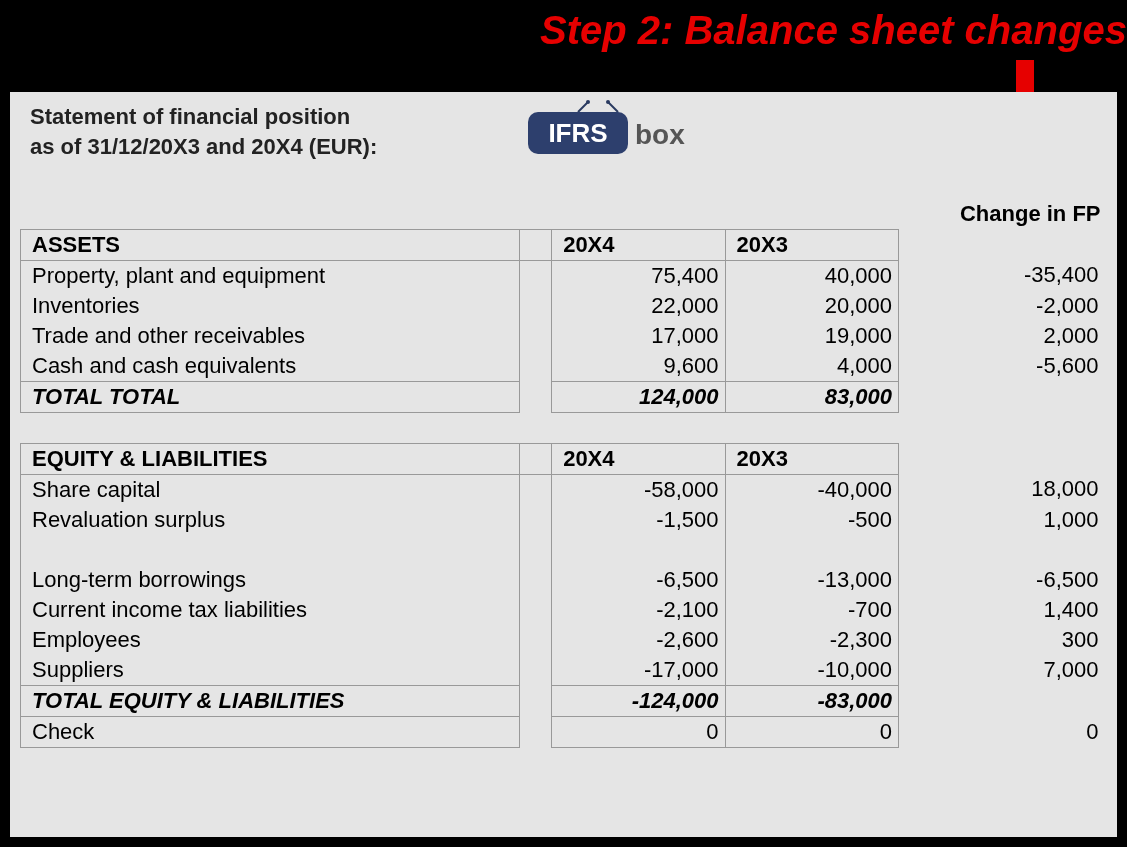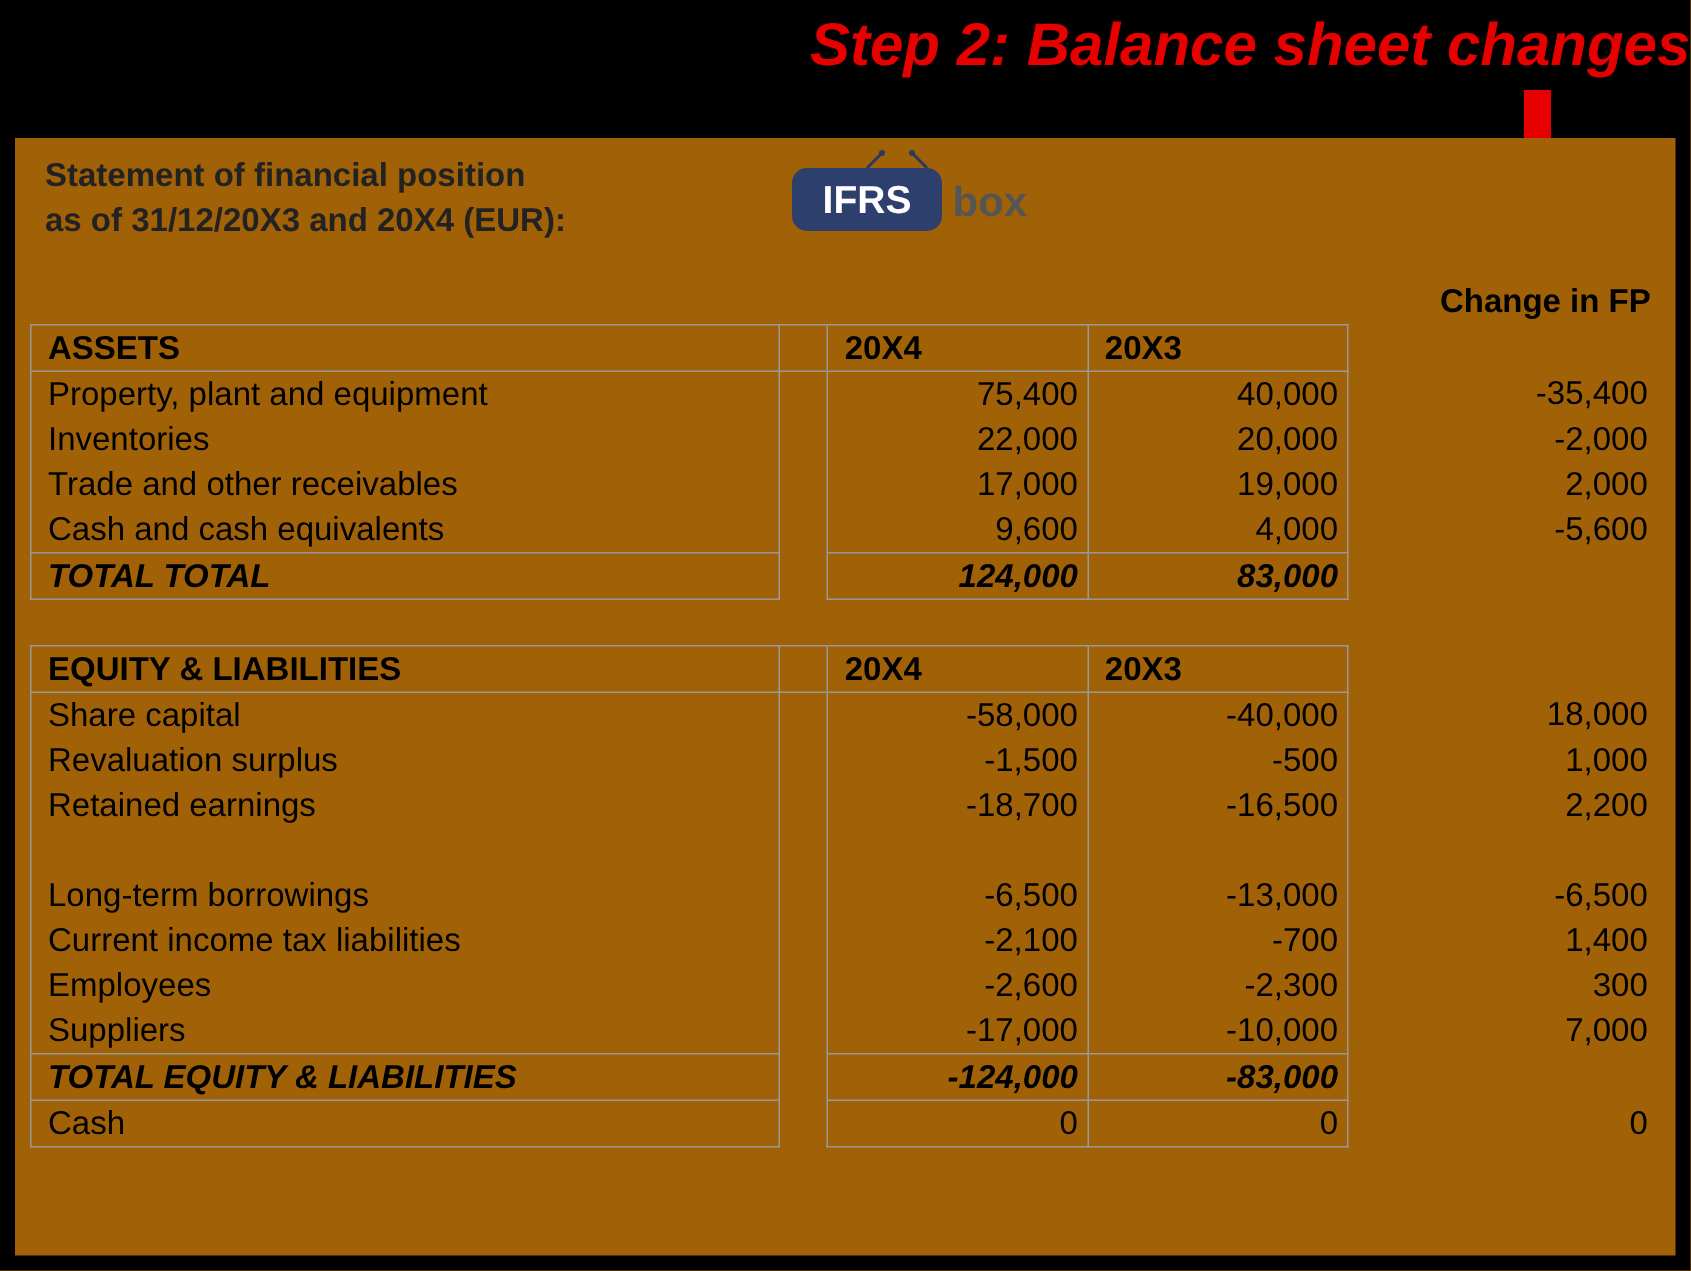--- a/index.html
+++ b/index.html
@@ -27,21 +27,21 @@
     left: 1000px;
     width: 50px;
     height: 95px;
   }
   .sheet {
     position: absolute;
     top: 92px;
     left: 10px;
     width: 1107px;
     height: 745px;
-    background: #a16207;
+    background: #e5e5e5;
     box-sizing: border-box;
     padding: 8px 10px;
   }
   .title-line {
     font-size: 22px;
     font-weight: bold;
     color: #222;
     margin: 4px 0 0 10px;
   }
   .logo {
@@ -49,21 +49,21 @@
     top: 8px;
     left: 510px;
     width: 180px;
     height: 58px;
   }
   .logo svg { width: 100%; height: 100%; }
   table {
     border-collapse: collapse;
     table-layout: fixed;
     width: 1085px;
-    margin-top: 26px;
+    margin-top: 39px;
     font-size: 22px;
   }
   td, th {
     padding: 2px 6px;
     height: 30px;
     box-sizing: border-box;
     overflow: hidden;
     white-space: nowrap;
   }
   col.c-label { width: 460px; }
@@ -206,28 +206,20 @@
       </tr>
       <tr>
         <td class="bl br">Revaluation surplus</td>
           <td></td>
         <td class="num bl br">-1,500</td>
         <td class="num br">-500</td>
           <td></td>
         <td class="num">1,000</td>
       </tr>
       <tr>
-        <td class="bl br">Retained earnings</td>
-          <td></td>
-        <td class="num bl br">-18,700</td>
-        <td class="num br">-16,500</td>
-          <td></td>
-        <td class="num">2,200</td>
-      </tr>
-      <tr>
           <td class="bl br">&nbsp;</td>
           <td></td>
           <td class="bl br"></td>
           <td class="br"></td>
           <td></td>
           <td></td>
         </tr>
       <tr>
         <td class="bl br">Long-term borrowings</td>
           <td></td>
@@ -262,21 +254,21 @@
       </tr>
       <tr>
         <td class="tot bl br bb">TOTAL EQUITY &amp; LIABILITIES</td>
           <td></td>
         <td class="tot num bl br bb">-124,000</td>
         <td class="tot num br bb">-83,000</td>
           <td></td>
         <td class="num"></td>
       </tr>
       <tr>
-        <td class="bl br bb">Cash</td>
+        <td class="bl br bb">Check</td>
           <td></td>
         <td class="num bl br bb">0</td>
         <td class="num br bb">0</td>
           <td></td>
         <td class="num">0</td>
       </tr>
     </tbody>
   </table>
 </div>
 

